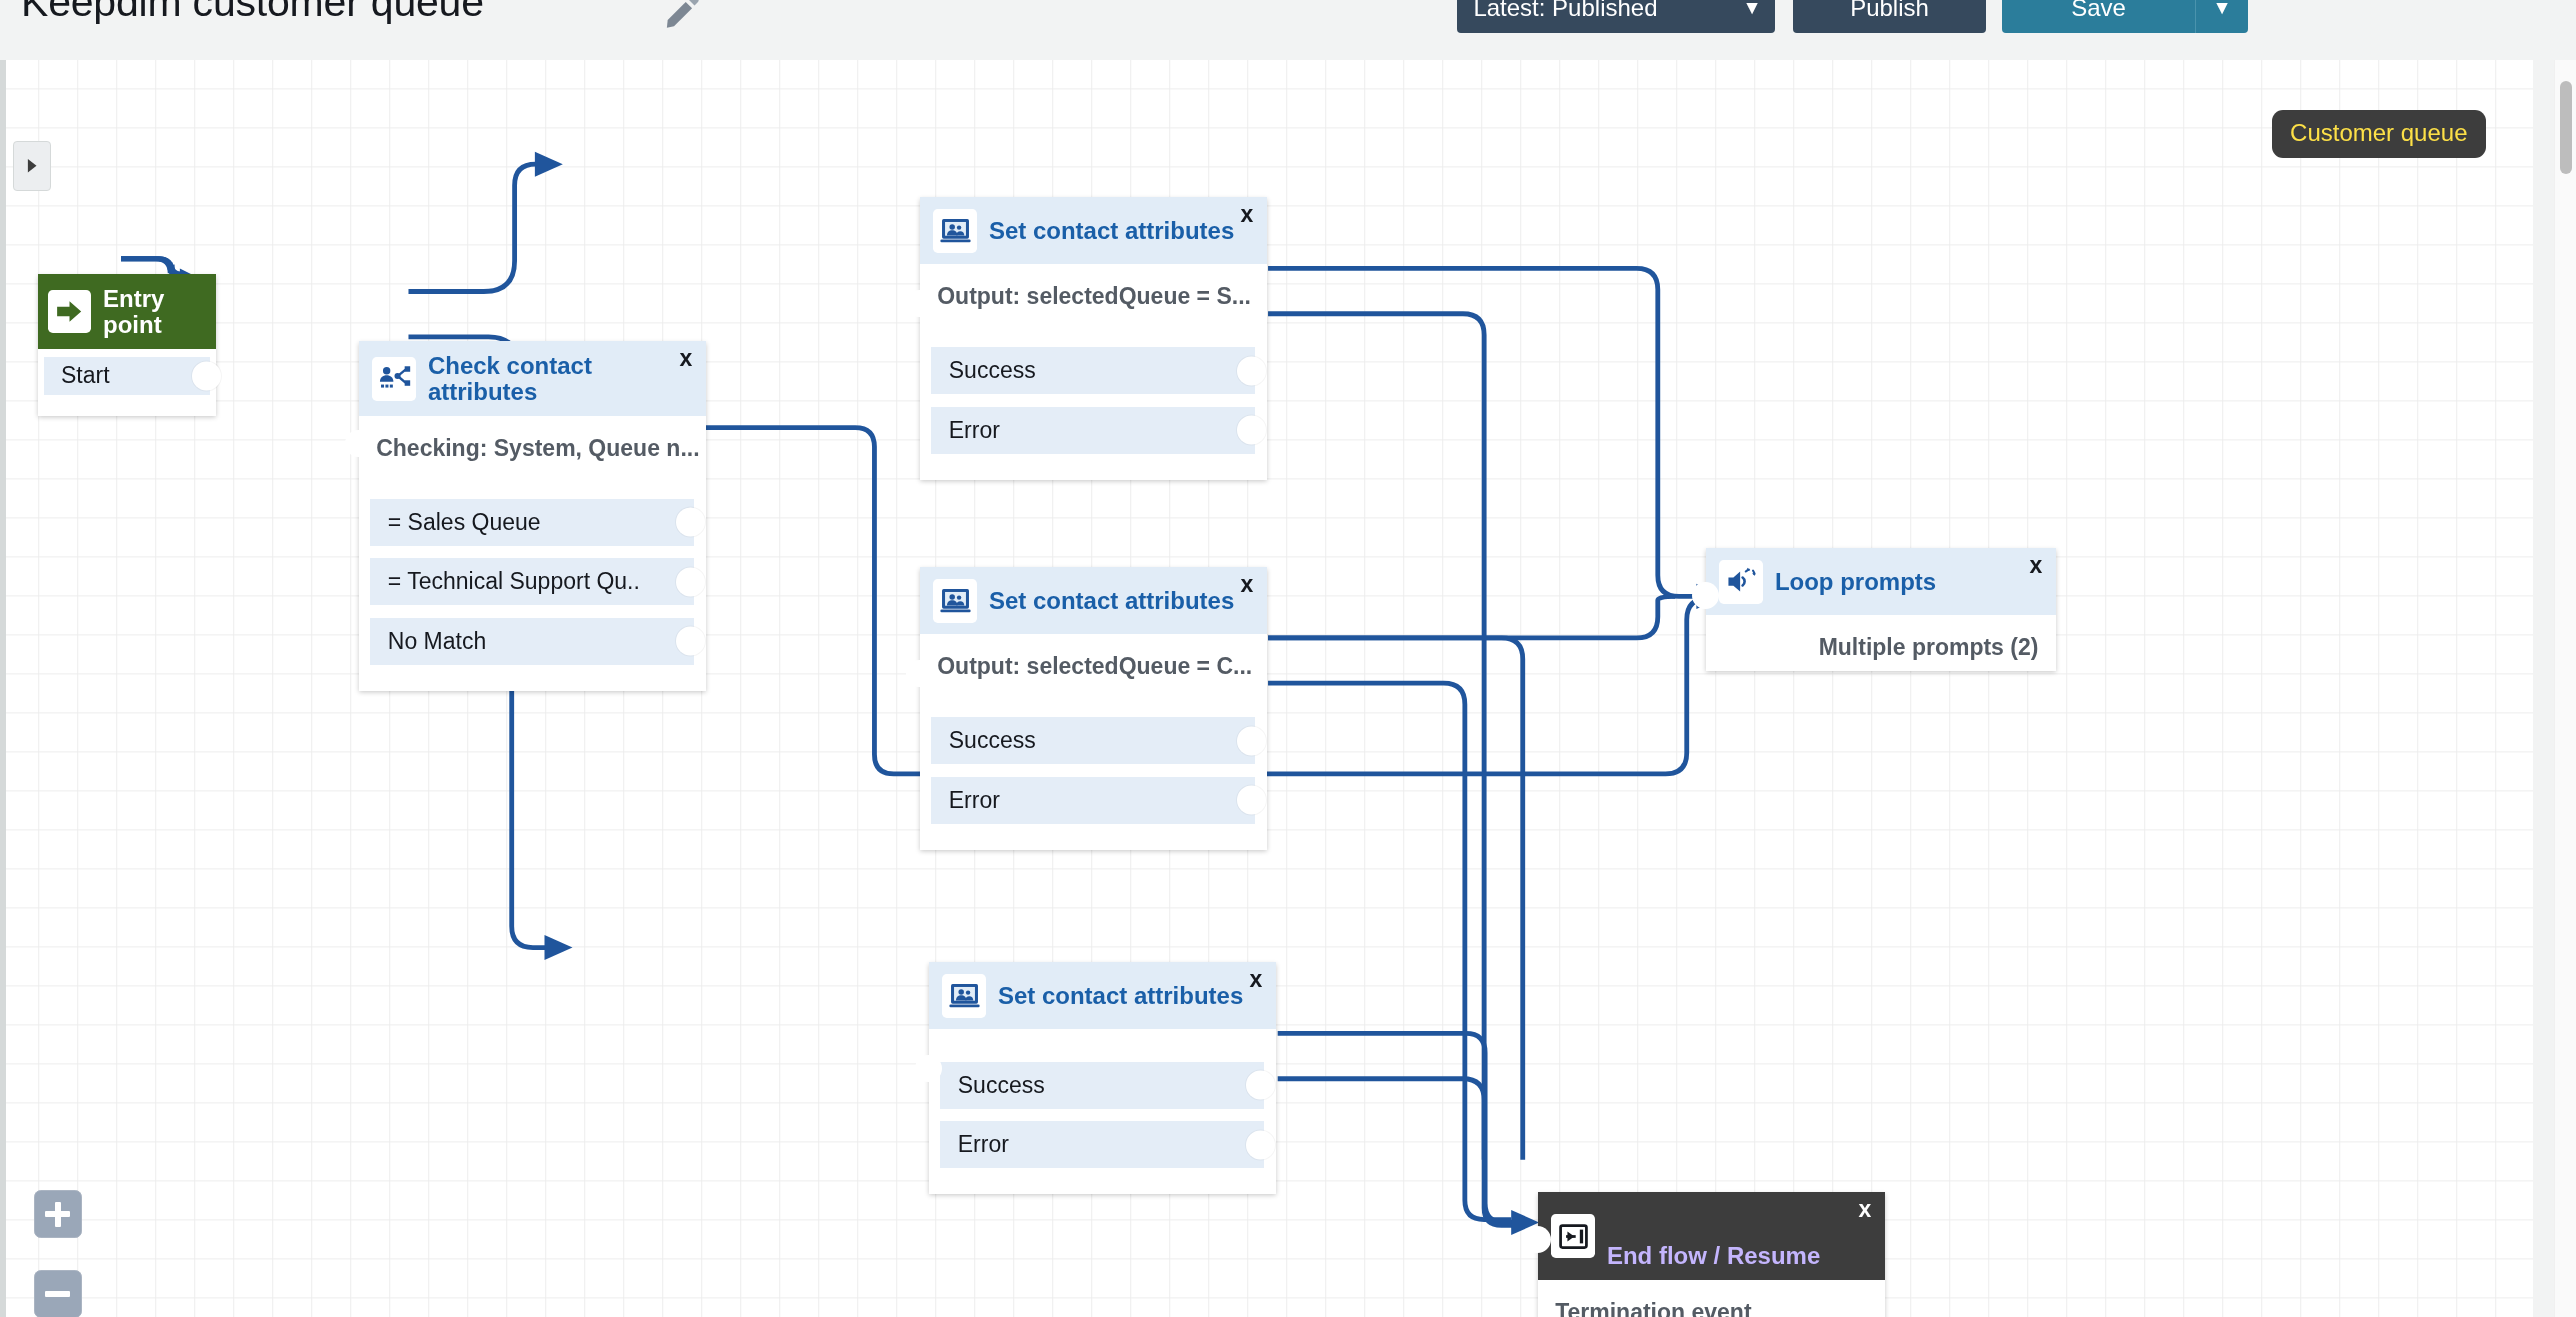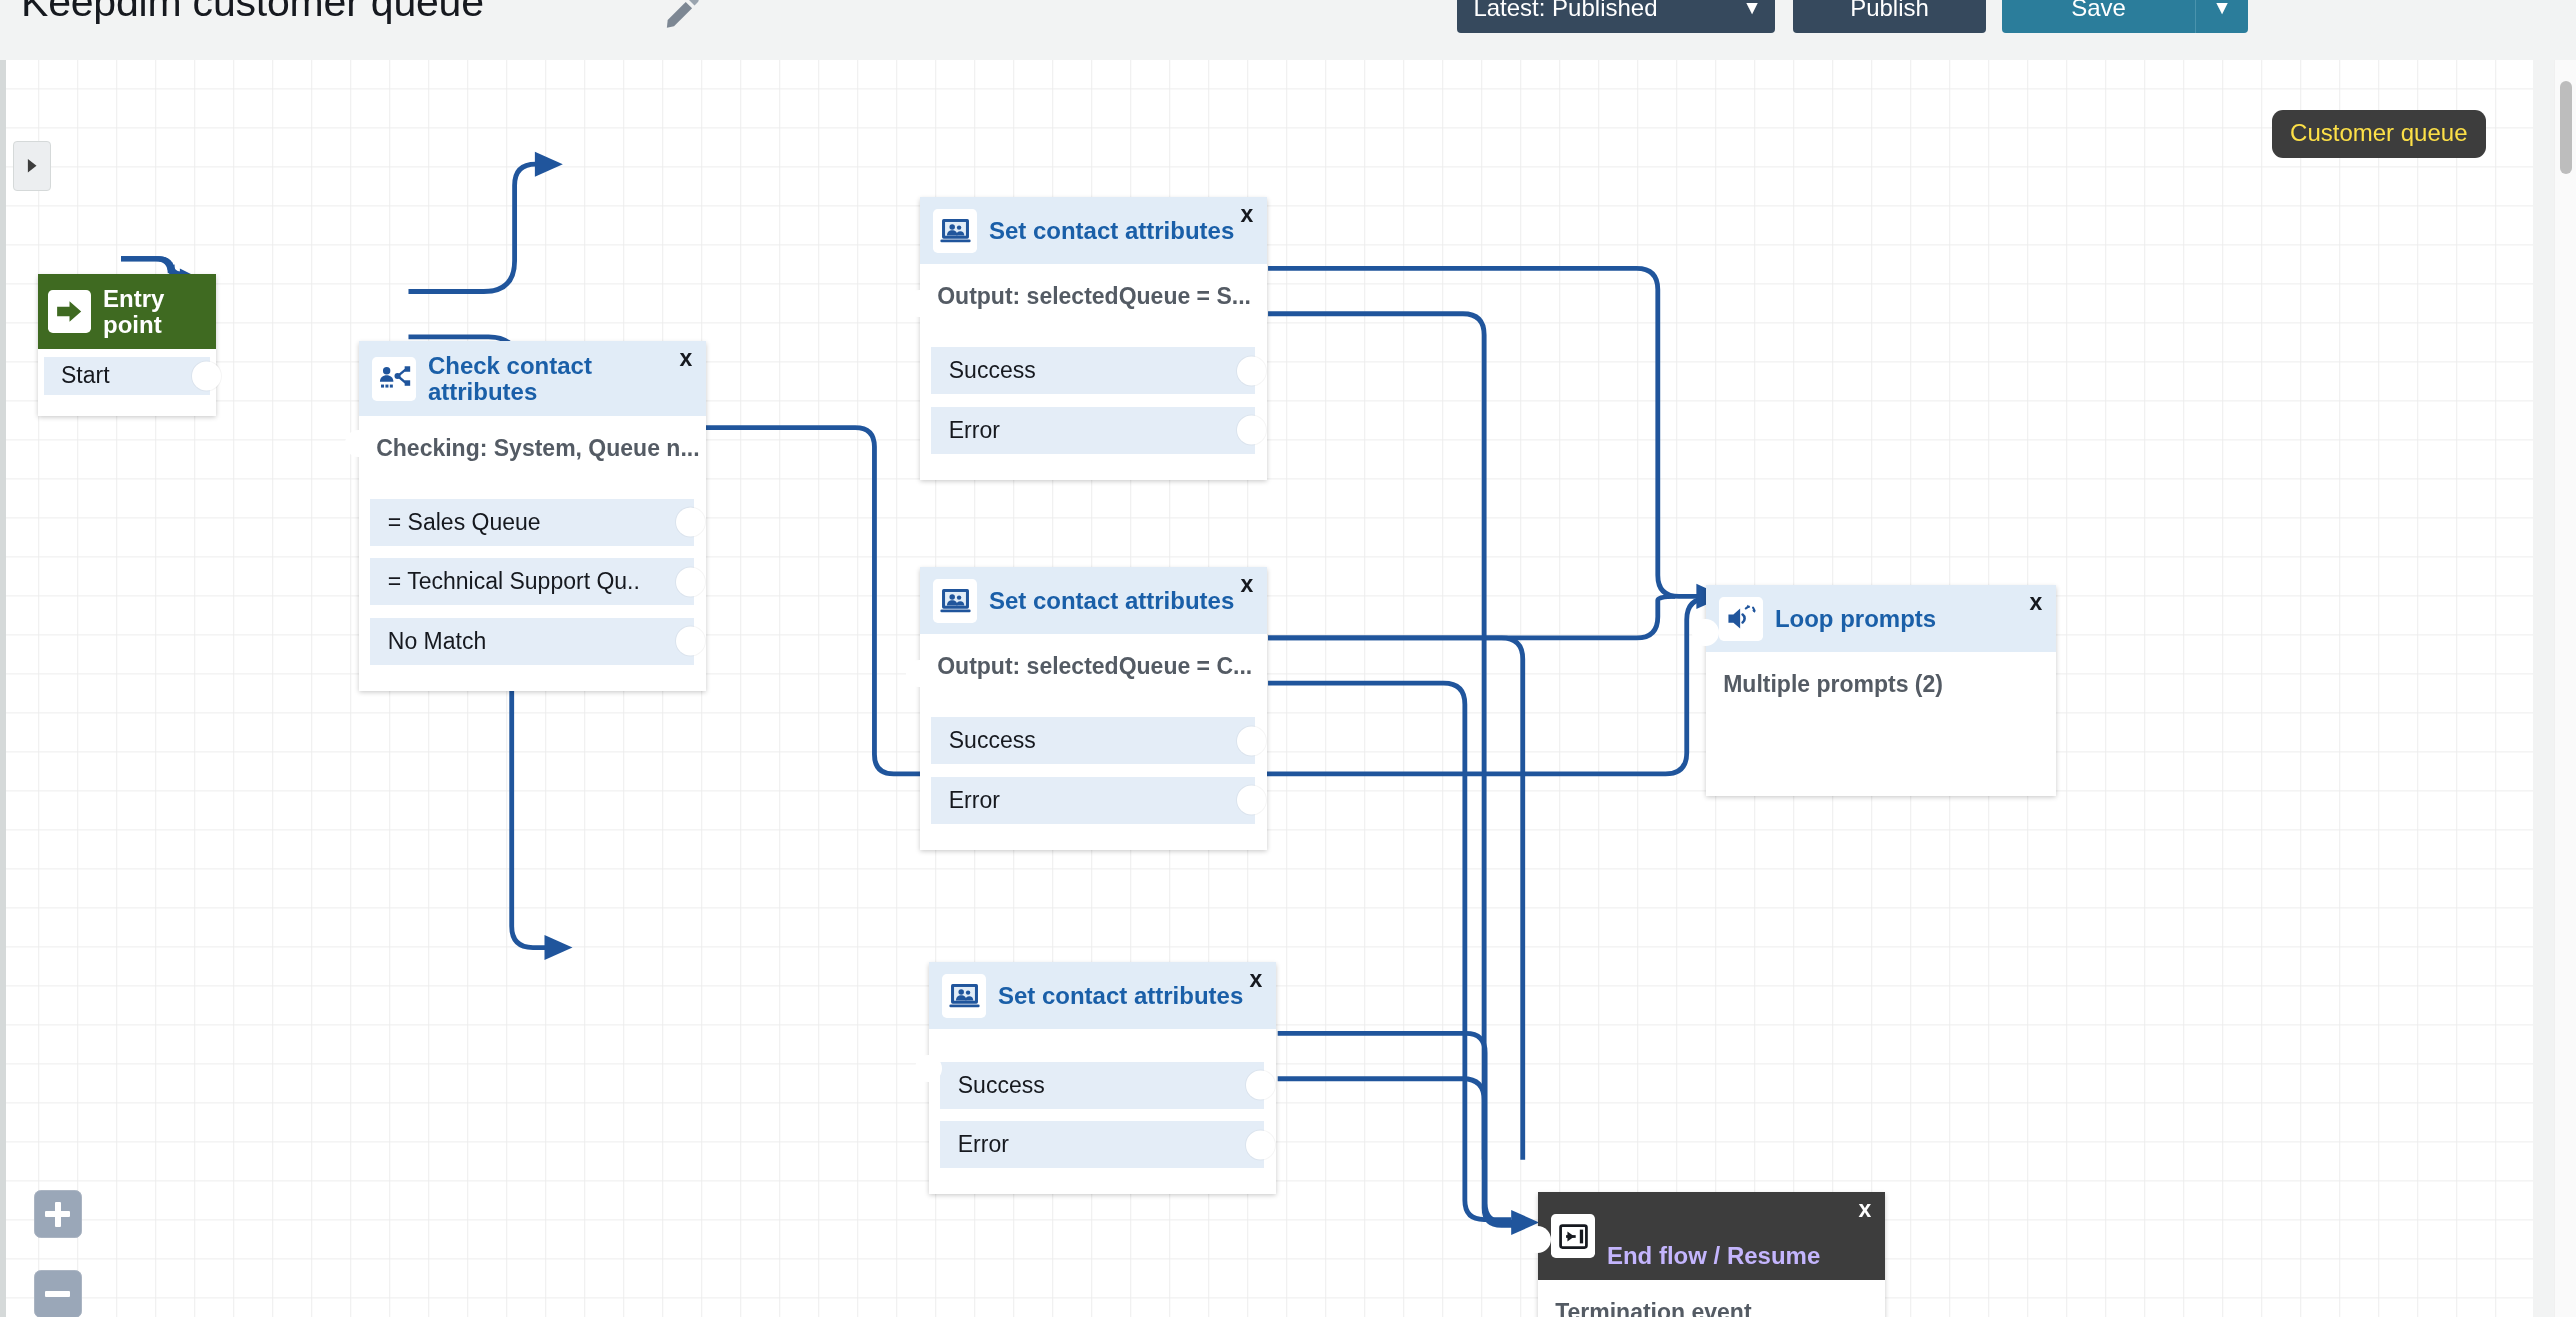--- a/index.html
+++ b/index.html
@@ -309,21 +309,21 @@
   #node-entry .node-header { padding: 10.6px 9.6px 10.6px 10.6px; min-height: 75px; }
   #node-entry .node-icon { width: 43px; height: 43px; flex: 0 0 43px; }
   #node-entry .node-title { font-size: 24px; }
   #node-entry .node-body { padding: 7.7px 0 13.5px 0; }
   #node-entry .port { margin: 0 5.8px 7.7px 5.8px; height: 38px; }
 
   #node-check { left: 353px; top: 281px; width: 347px; }
   #node-set-1 { left: 914px; top: 137px; width: 347px; }
   #node-set-2 { left: 914px; top: 507px; width: 347px; }
   #node-set-3 { left: 923px; top: 902px; width: 347px; }
-  #node-loop { left: 1700px; top: 525px; width: 350px; height: 211px; }
+  #node-loop { left: 1700px; top: 488px; width: 350px; height: 123px; text-align: right; }
   #node-end  { left: 1532px; top: 1132px; width: 347px; height: 164px; }
 
   
   #wires {
     position: absolute;
     left: 0; top: 0;
     width: 2527px;
     height: 1258px;
     z-index: 10;
     pointer-events: none;

